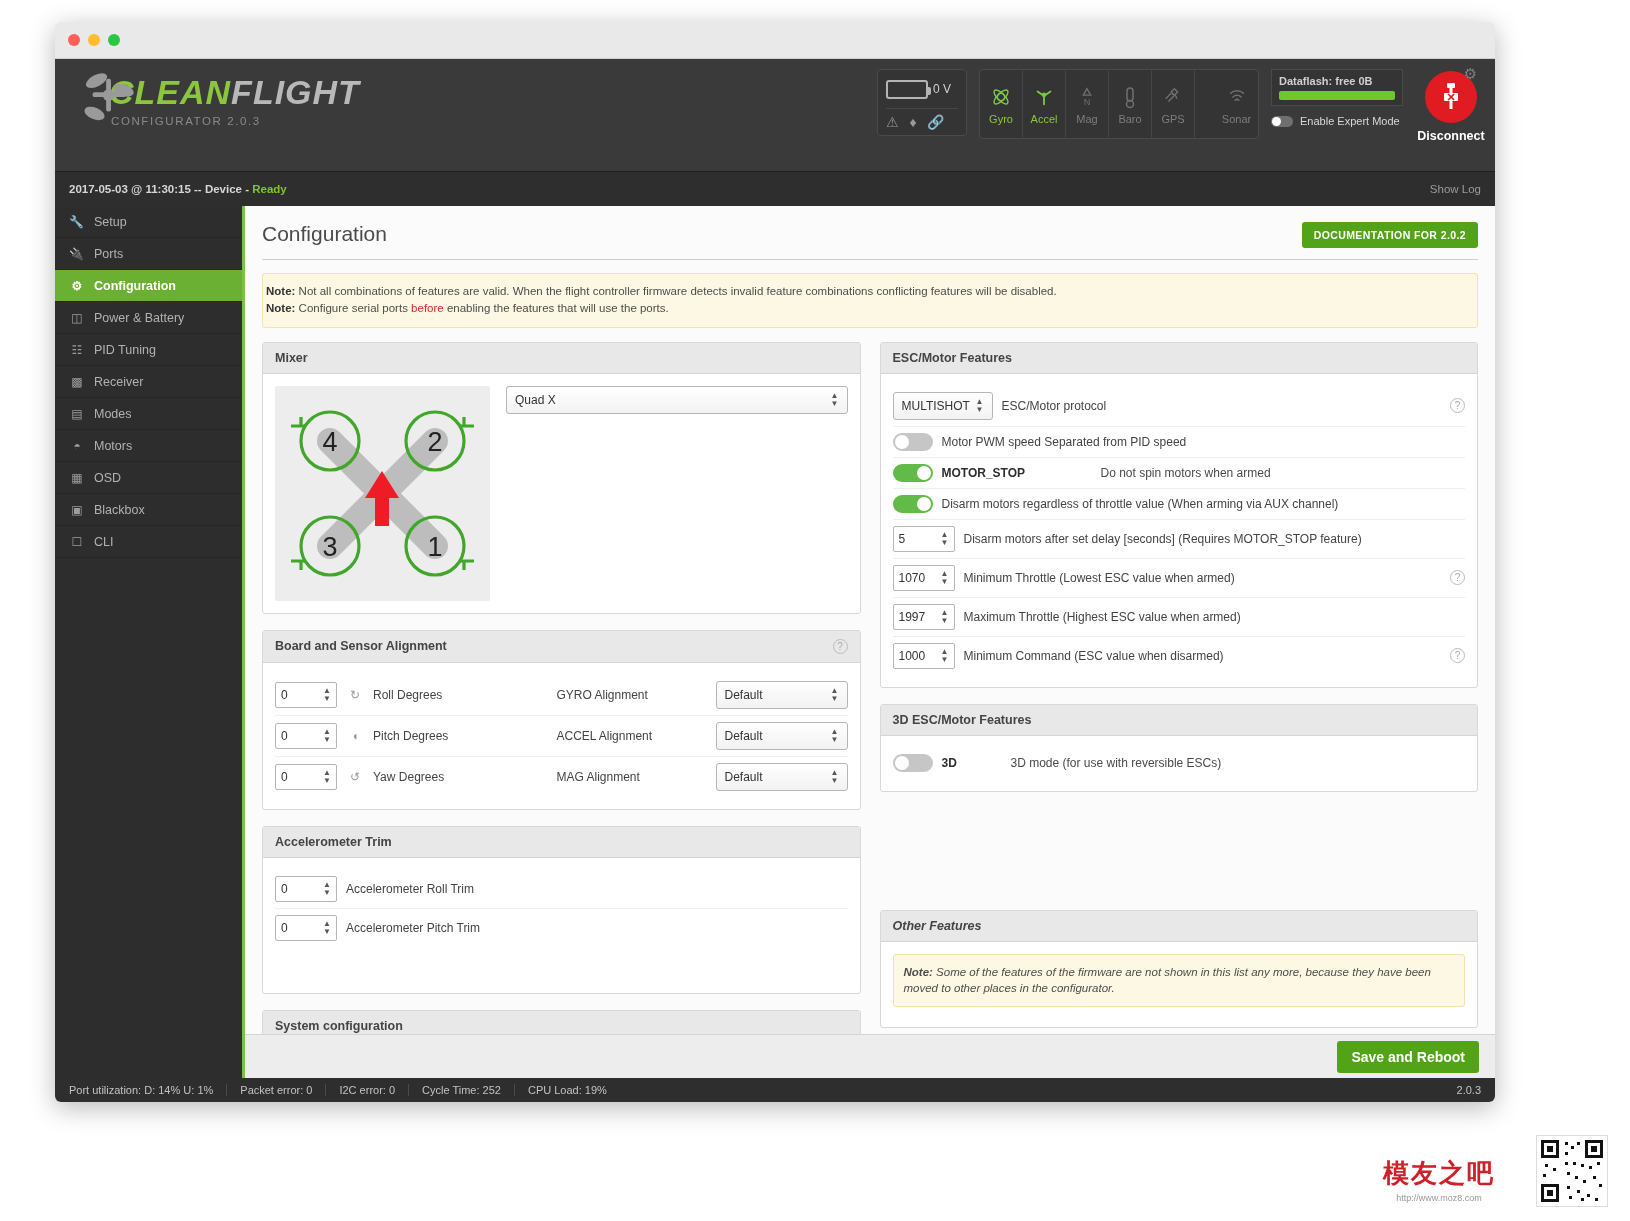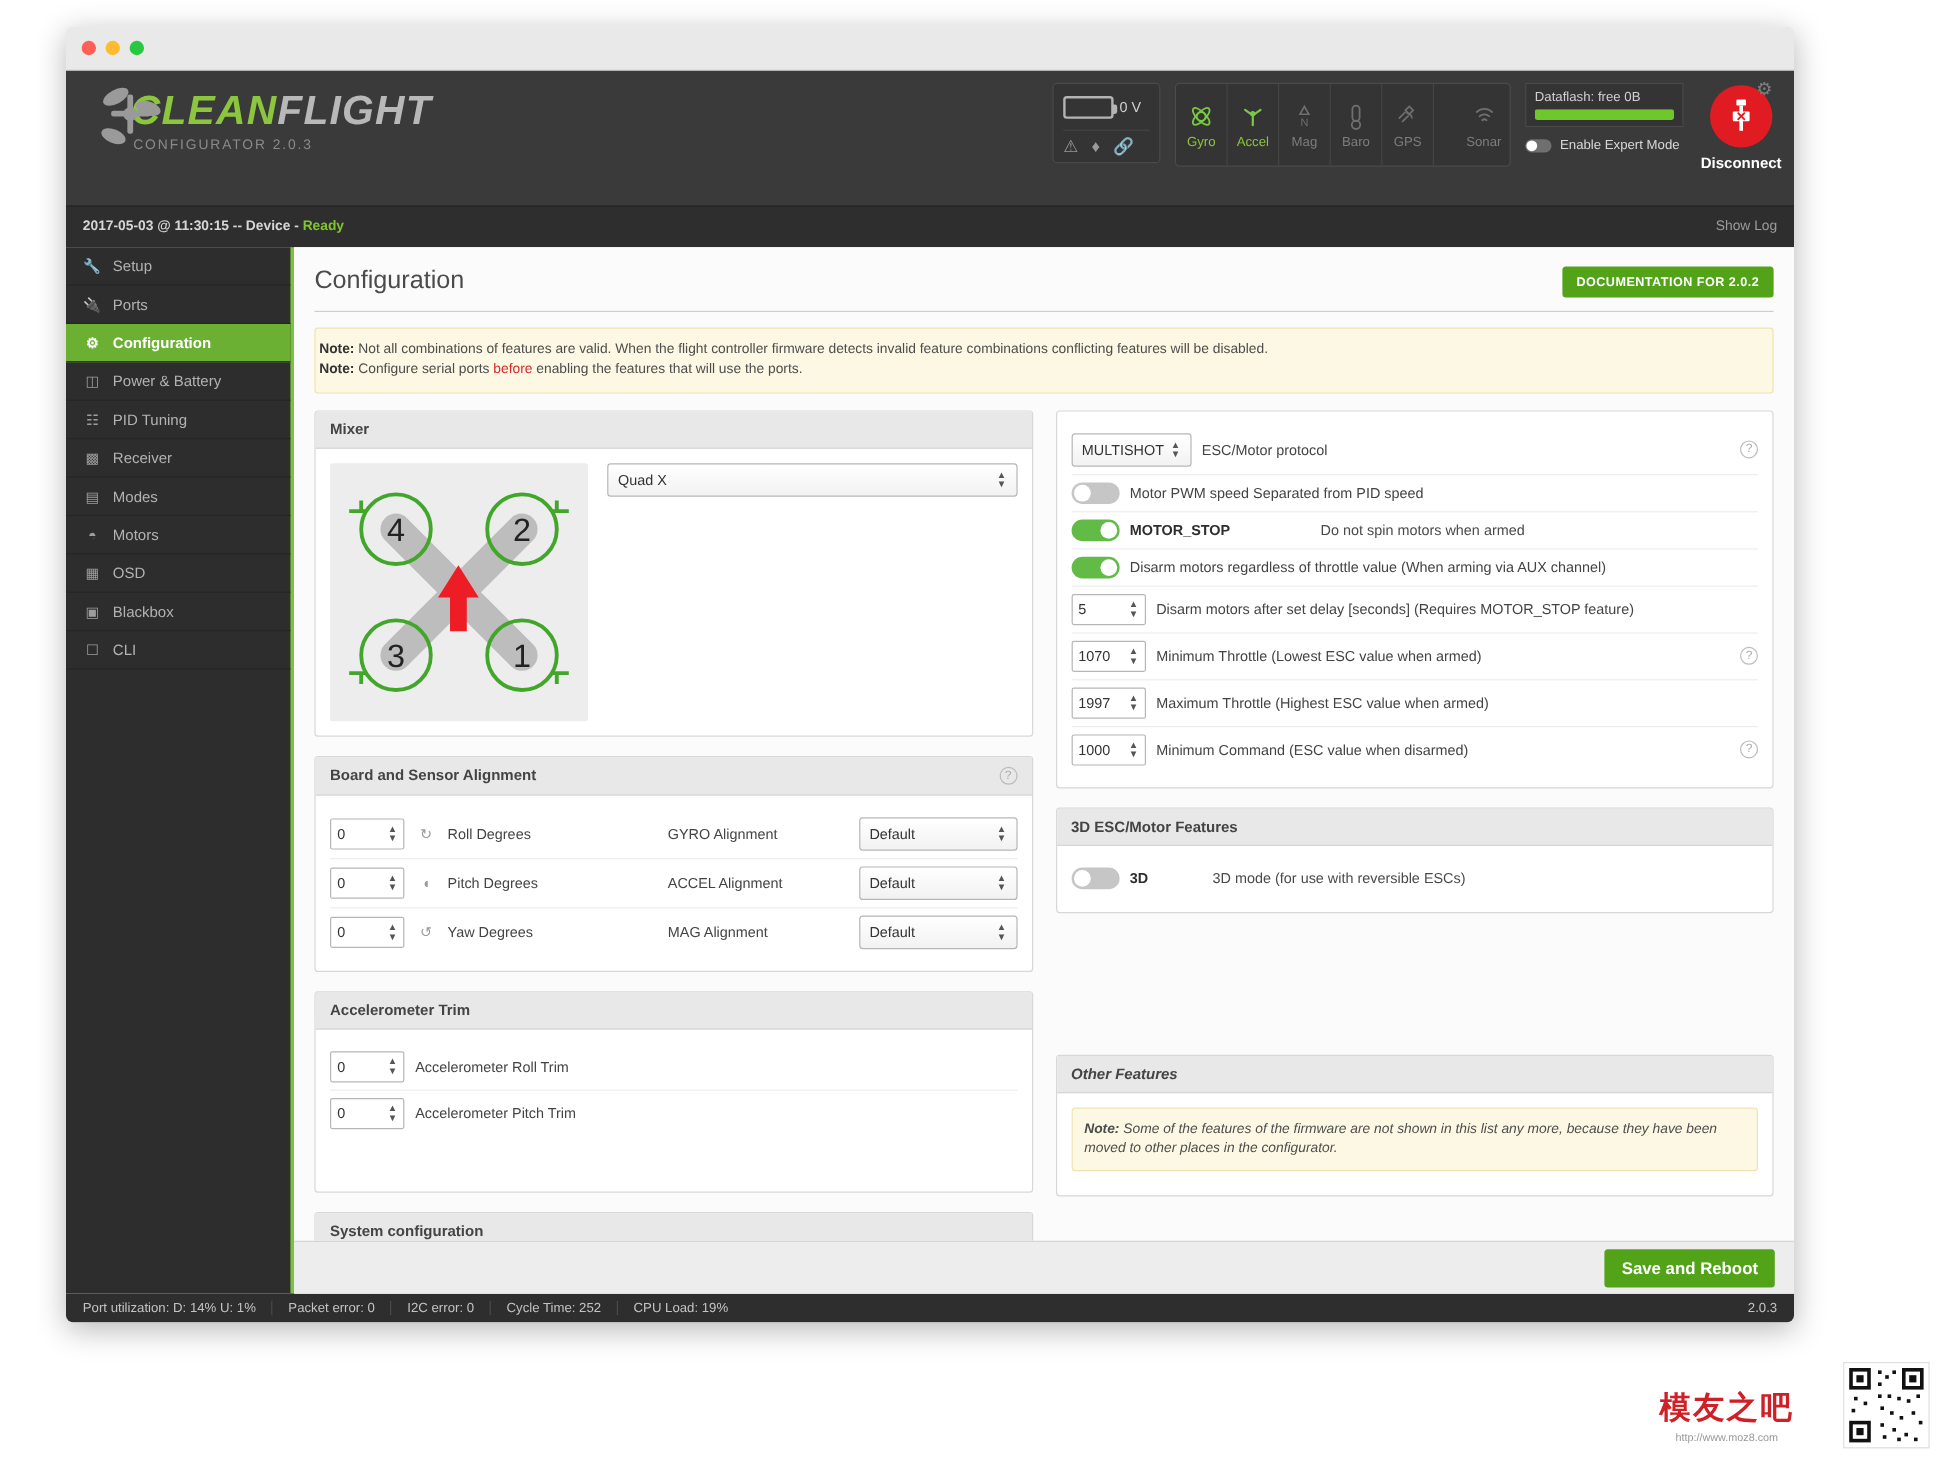--- a/index.html
+++ b/index.html
@@ -57,21 +57,21 @@
 
   .sensors { display:flex; background:#343434; border:1px solid #4a4a4a; border-radius:4px; overflow:hidden; height:70px; }
   .sensor { width:43px; display:flex; flex-direction:column; align-items:center; justify-content:center;
             border-right:1px solid #454545; gap:3px; }
   .sensor:last-child { border-right:none;margin-left:20px; }
   .sensor .sico { height:26px; display:flex; align-items:center; justify-content:center; }
   .sensor .slbl { font-size:11px; color:#7d7d7d; }
   .sensor.active .slbl { color:#8cc63e; }
 
   .dataflash-col { width:132px; }
-  .dataflash-box { background:#343434; border:1px solid #4a4a4a; border-radius:0; padding:5px 7px; }
+  .dataflash-box { background:#343434; border:1px solid #4a4a4a; border-radius:0; padding:5px 7px;font-weight:bold; }
   .df-label { color:#d0d0d0; font-size:11px; margin-bottom:4px; }
   .df-bar { height:9px; background:#2b2b2b; border-radius:2px; overflow:hidden; }
   .df-fill { height:100%; background:#6ec72b; }
   .expert { display:flex; align-items:center; gap:7px; margin-top:9px; }
   .toggle-sm { width:22px; height:11px; border-radius:6px; background:#6f6f6f; position:relative; flex:0 0 auto; }
   .toggle-sm:before { content:""; position:absolute; left:1px; top:1px; width:9px; height:9px; border-radius:50%; background:#fff; }
   .expert-lbl { color:#d8d8d8; font-size:11px; }
 
   .disconnect { width:72px; display:flex; flex-direction:column; align-items:center; margin-top:2px; }
   .disc-circle { width:52px; height:52px; border-radius:50%; background:#e01b22; display:flex; align-items:center; justify-content:center; }
@@ -537,20 +537,23 @@
                 
                 
               </div>
             </div>
 
           </div>
 
           <div class="col">
 
             <div class="panel">
+              <div class="panel-head">
+                <span>ESC/Motor Features</span>
+              </div>
               <div class="panel-body">
                 <div class="row">
                   <div class="sel proto-sel" style="flex:0 0 auto;">
                     <span>MULTISHOT</span>
                     <span class="spin-arrows">
                         <span>▲</span>
                         <span>▼</span>
                       </span>
                     </div>
                   <span class="lbl">ESC/Motor protocol</span>

